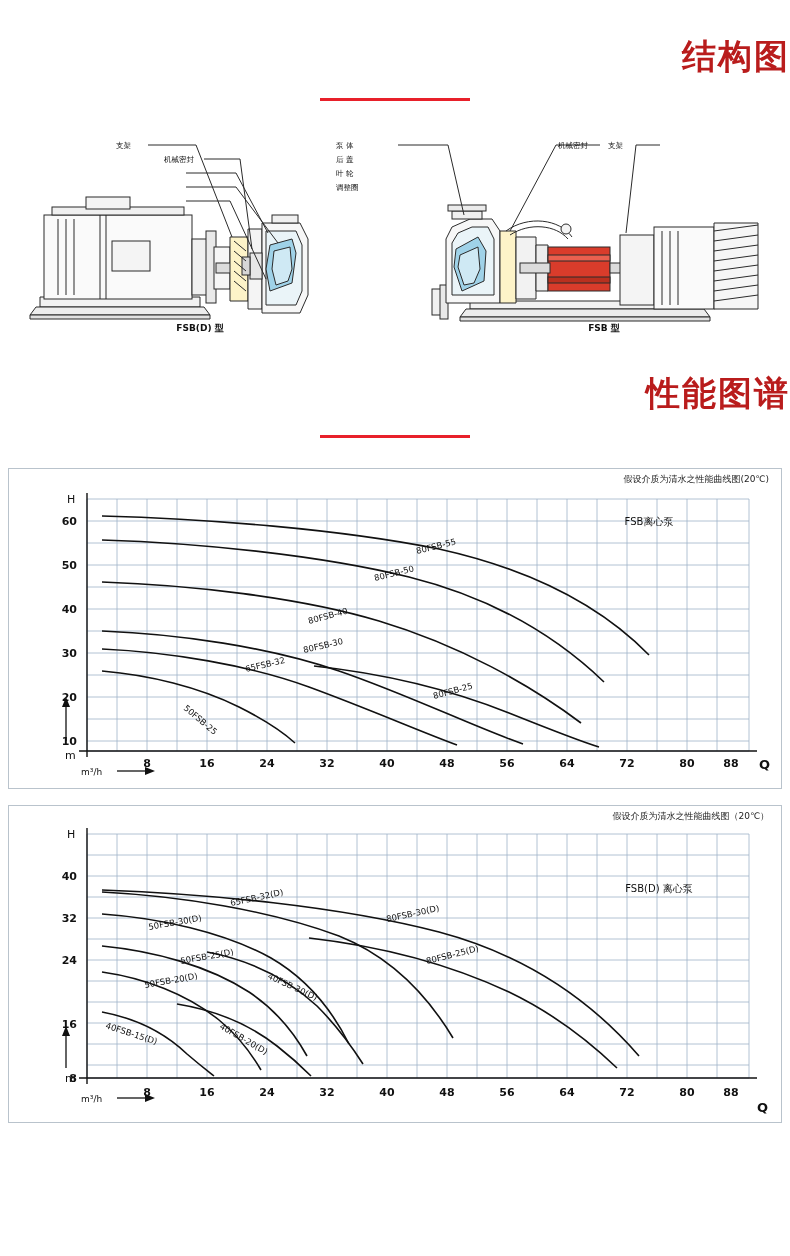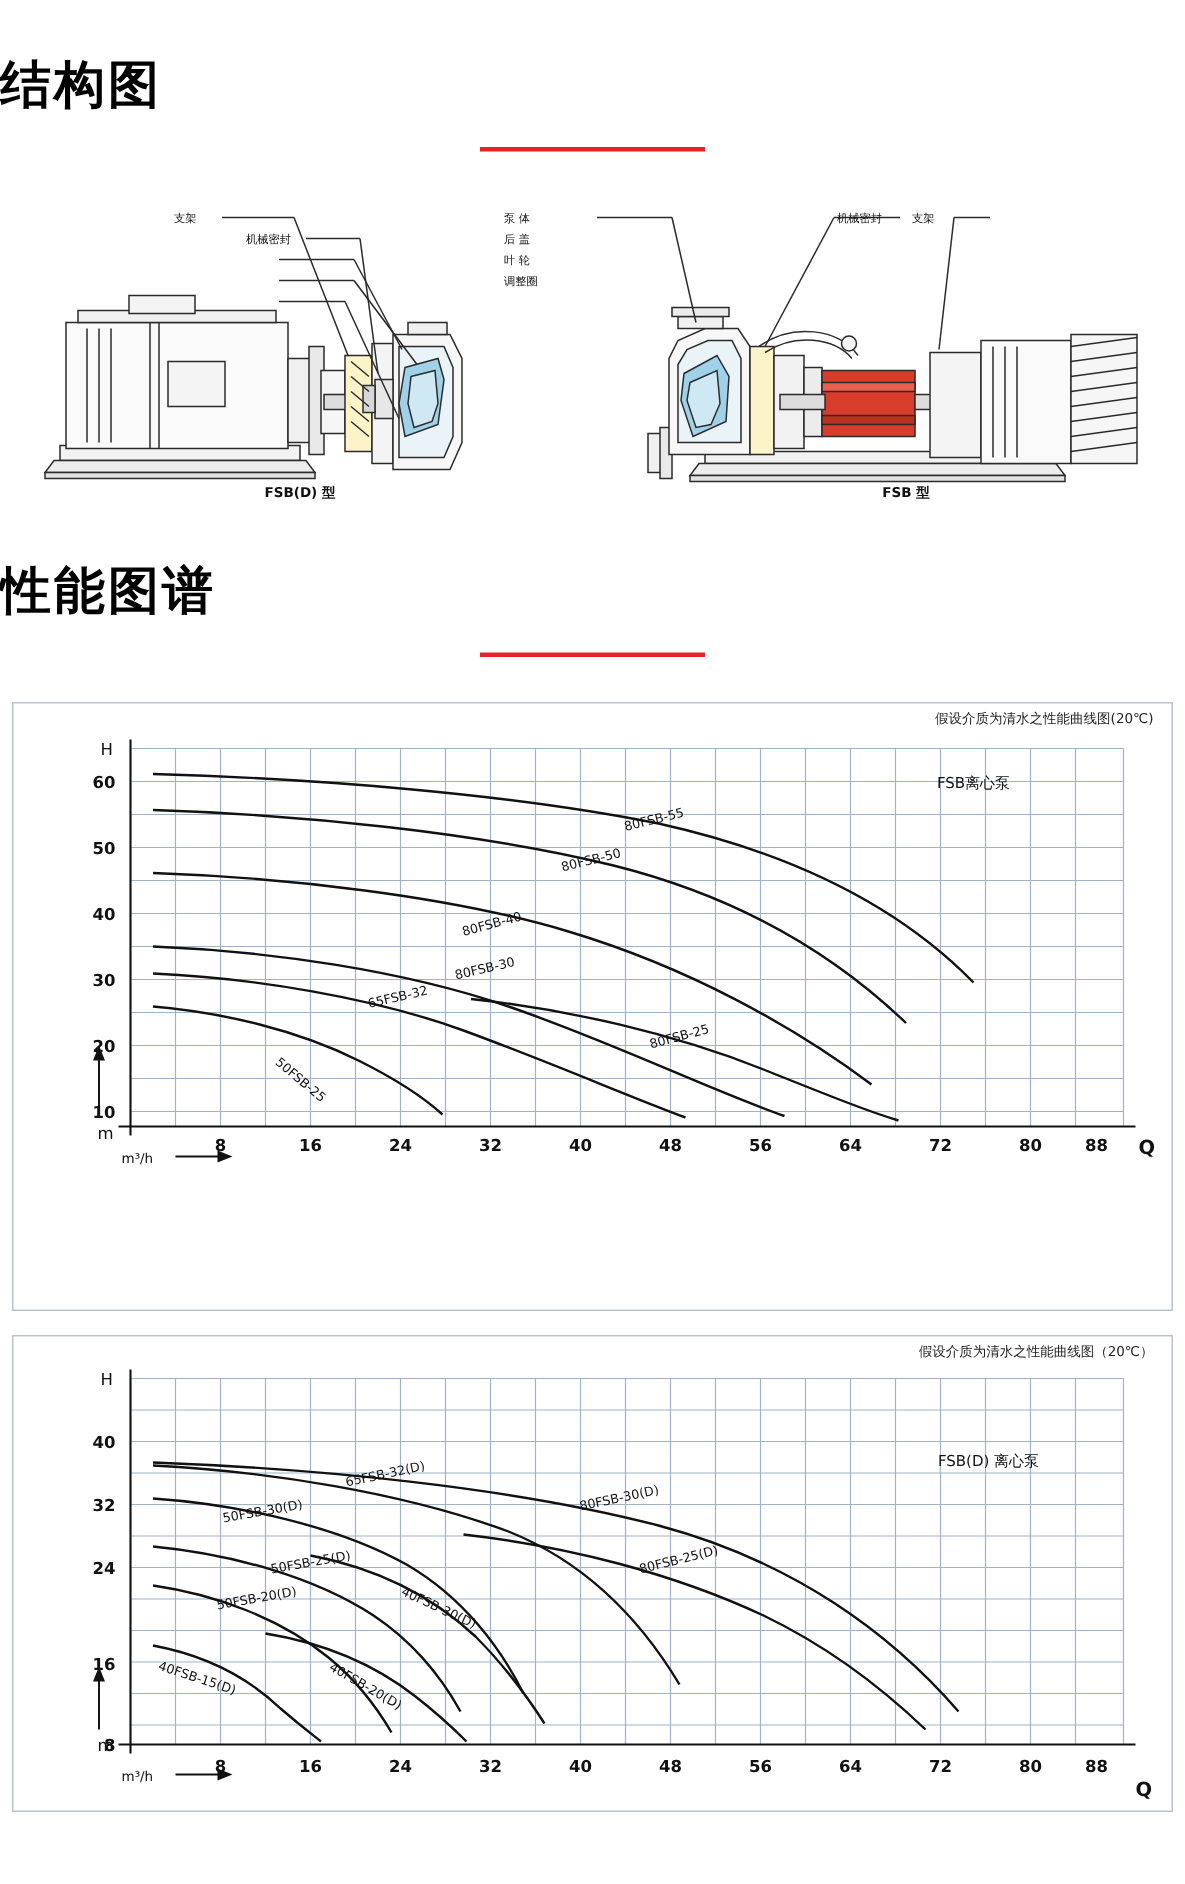--- a/index.html
+++ b/index.html
@@ -8,24 +8,24 @@
     width:790px; height:1256px;
     background:#ffffff;
     font-family:"Liberation Sans", sans-serif;
     color:#111;
     position:relative;
     overflow:hidden;
   }
 
   
   .section-title {
-    text-align:left;
+    text-align:right;
     font-size:34px;
     font-weight:bold;
-    color:#000000;
+    color:#b91c1c;
     letter-spacing:2px;
     font-family:"DejaVu Sans", sans-serif;
   }
   .title-rule {
     width:150px; height:3px;
     background:#e8202a;
     margin:18px auto 0 auto;
   }
 
   
@@ -194,21 +194,21 @@
       <text x="200" y="212" text-anchor="middle" style="font-size:9px;font-weight:bold;font-family:'DejaVu Sans',sans-serif;fill:#111">FSB(D) 型</text>
       <text x="604" y="212" text-anchor="middle" style="font-size:9px;font-weight:bold;font-family:'DejaVu Sans',sans-serif;fill:#111">FSB 型</text>
     </svg>
   </div>
 </div>
 
 <div style="padding-top:22px;">
   <div class="section-title">性能图谱</div>
   <div class="title-rule"></div>
 
-  <div class="chart-box" style="margin-top:30px;height:406px;">
+  <div class="chart-box" style="margin-top:30px;height:321px;">
     <div class="chart-cap">假设介质为清水之性能曲线图(20℃)</div>
     <div class="chart-inner">
       <svg width="772" height="328" viewBox="0 0 772 328" xmlns="http://www.w3.org/2000/svg">
 
         <g stroke="#9fb3c8" stroke-width="0.8" fill="none">
 
           <line x1="78" y1="30" x2="78" y2="282"></line>
           <line x1="108" y1="30" x2="108" y2="282"></line>
           <line x1="138" y1="30" x2="138" y2="282"></line>
           <line x1="168" y1="30" x2="168" y2="282"></line>

